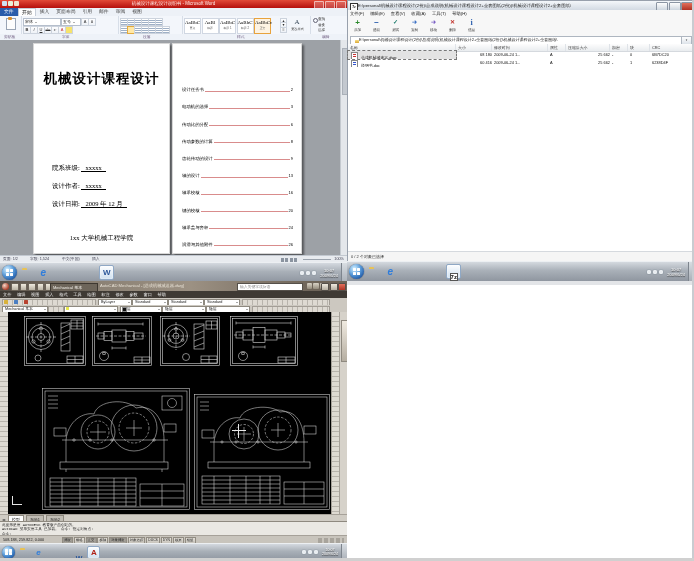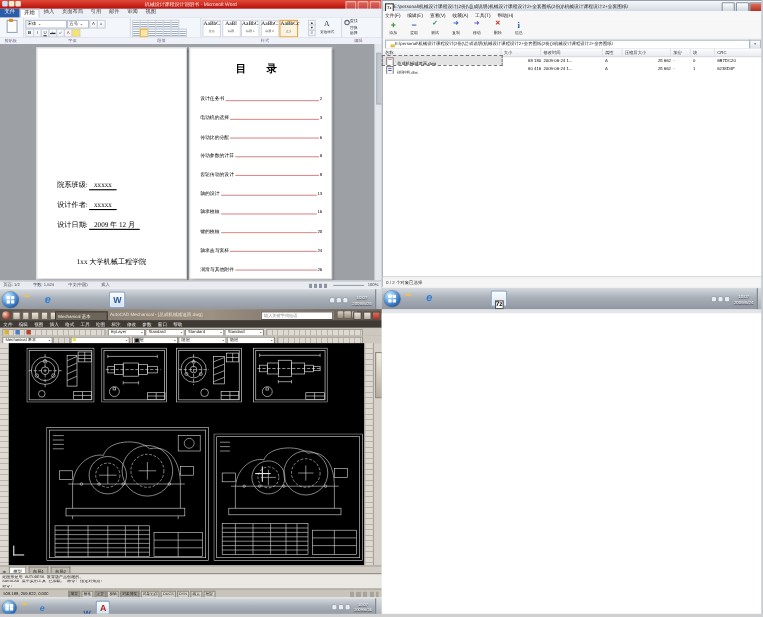--- a/index.html
+++ b/index.html
@@ -246,28 +246,28 @@
       <span class="abs" style="left:4px">剪贴板</span>
       <span class="abs" style="left:62px">字体</span>
       <span class="abs" style="left:143px">段落</span>
       <span class="abs" style="left:237px">样式</span>
       <span class="abs" style="left:322px">编辑</span>
     </div>
 
     <div class="abs w-doc">
 
       <div class="page" style="left:33px;top:3px;width:135px;height:209px">
+        <div class="cov-title nowrap">机械设计课程设计</div>
         <div class="cov-row" style="top:120px"><span>院系班级:</span> <span class="cov-v">xxxxx</span></div>
         <div class="cov-row" style="top:138px"><span>设计作者:</span> <span class="cov-v">xxxxx</span></div>
         <div class="cov-row" style="top:156px"><span>设计日期:</span> <span class="cov-v">2009 年 12 月</span></div>
         <div class="cov-foot nowrap">1xx 大学机械工程学院</div>
       </div>
 
       <div class="page" style="left:172px;top:3px;width:128px;height:209px">
-        <div class="toc-h">目  录</div>
         <div class="toc-list">
           <div class="toc-row">
               <span class="toc-t nowrap">设计任务书</span>
               <span class="toc-l"></span>
               <span class="toc-p">2</span>
             </div>
           <div class="toc-row">
               <span class="toc-t nowrap">电动机的选择</span>
               <span class="toc-l"></span>
               <span class="toc-p">3</span>

